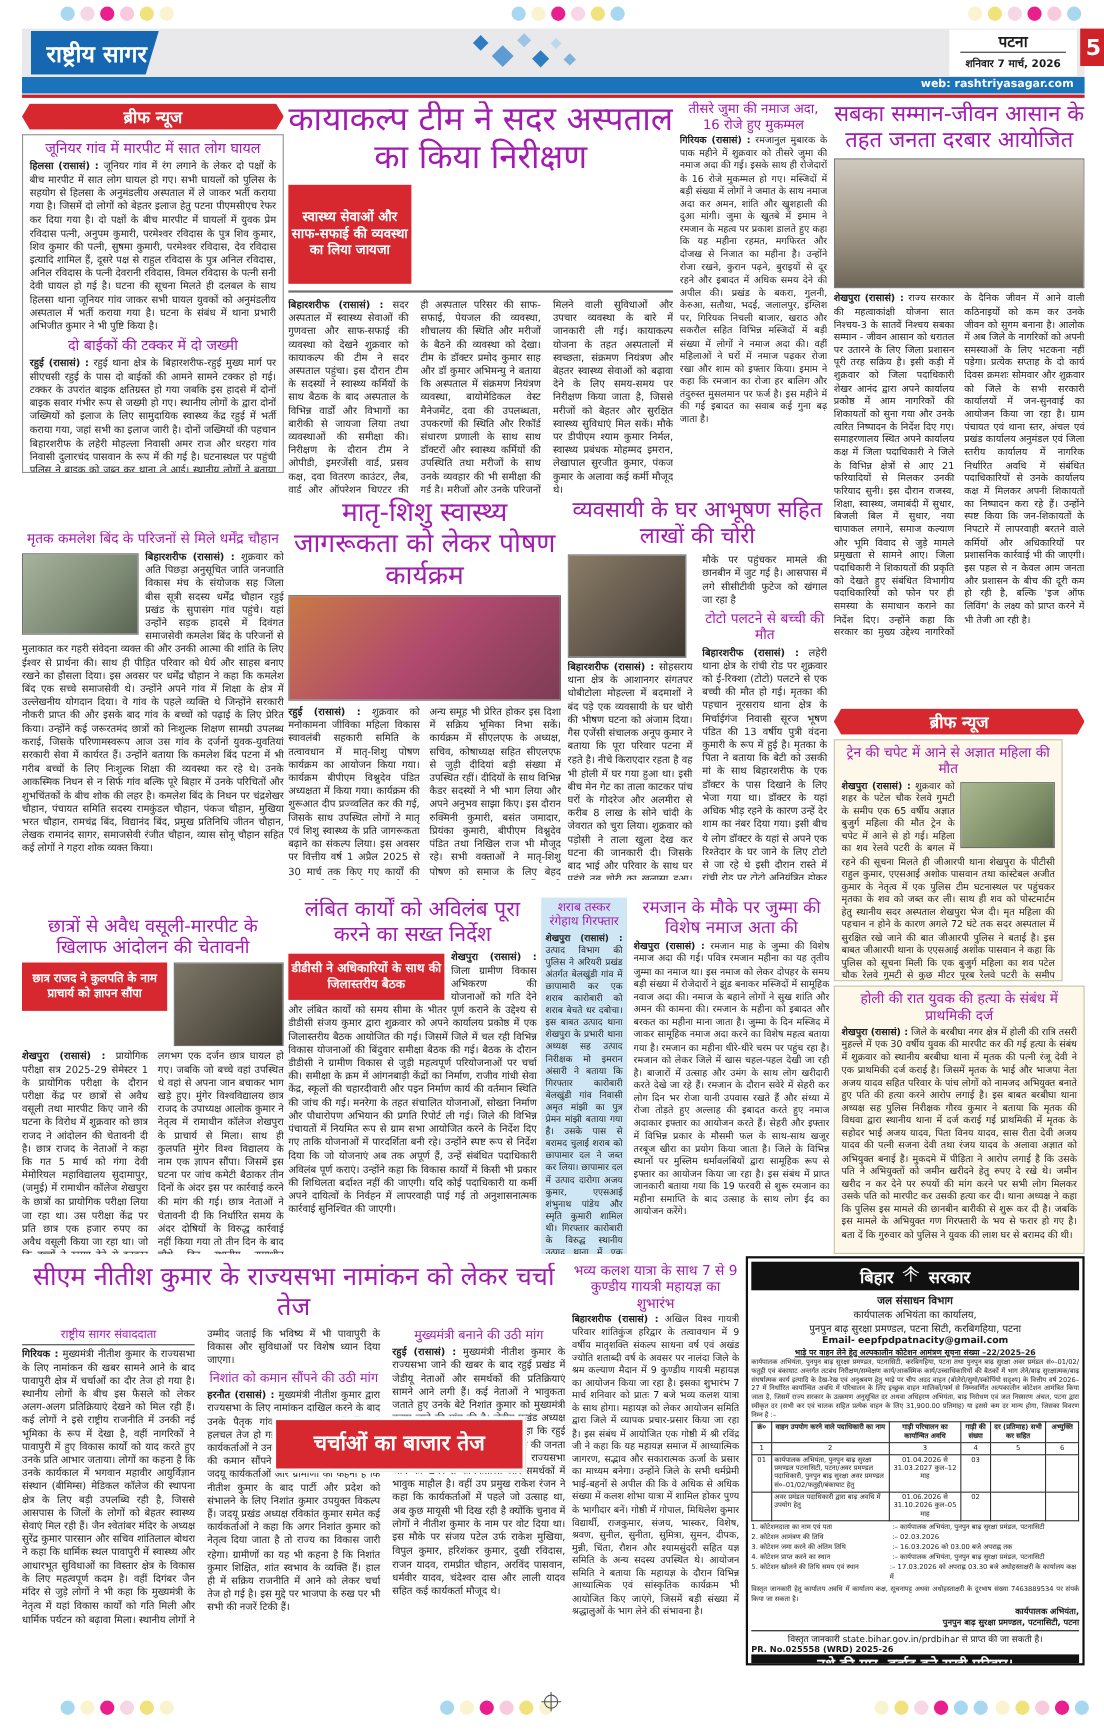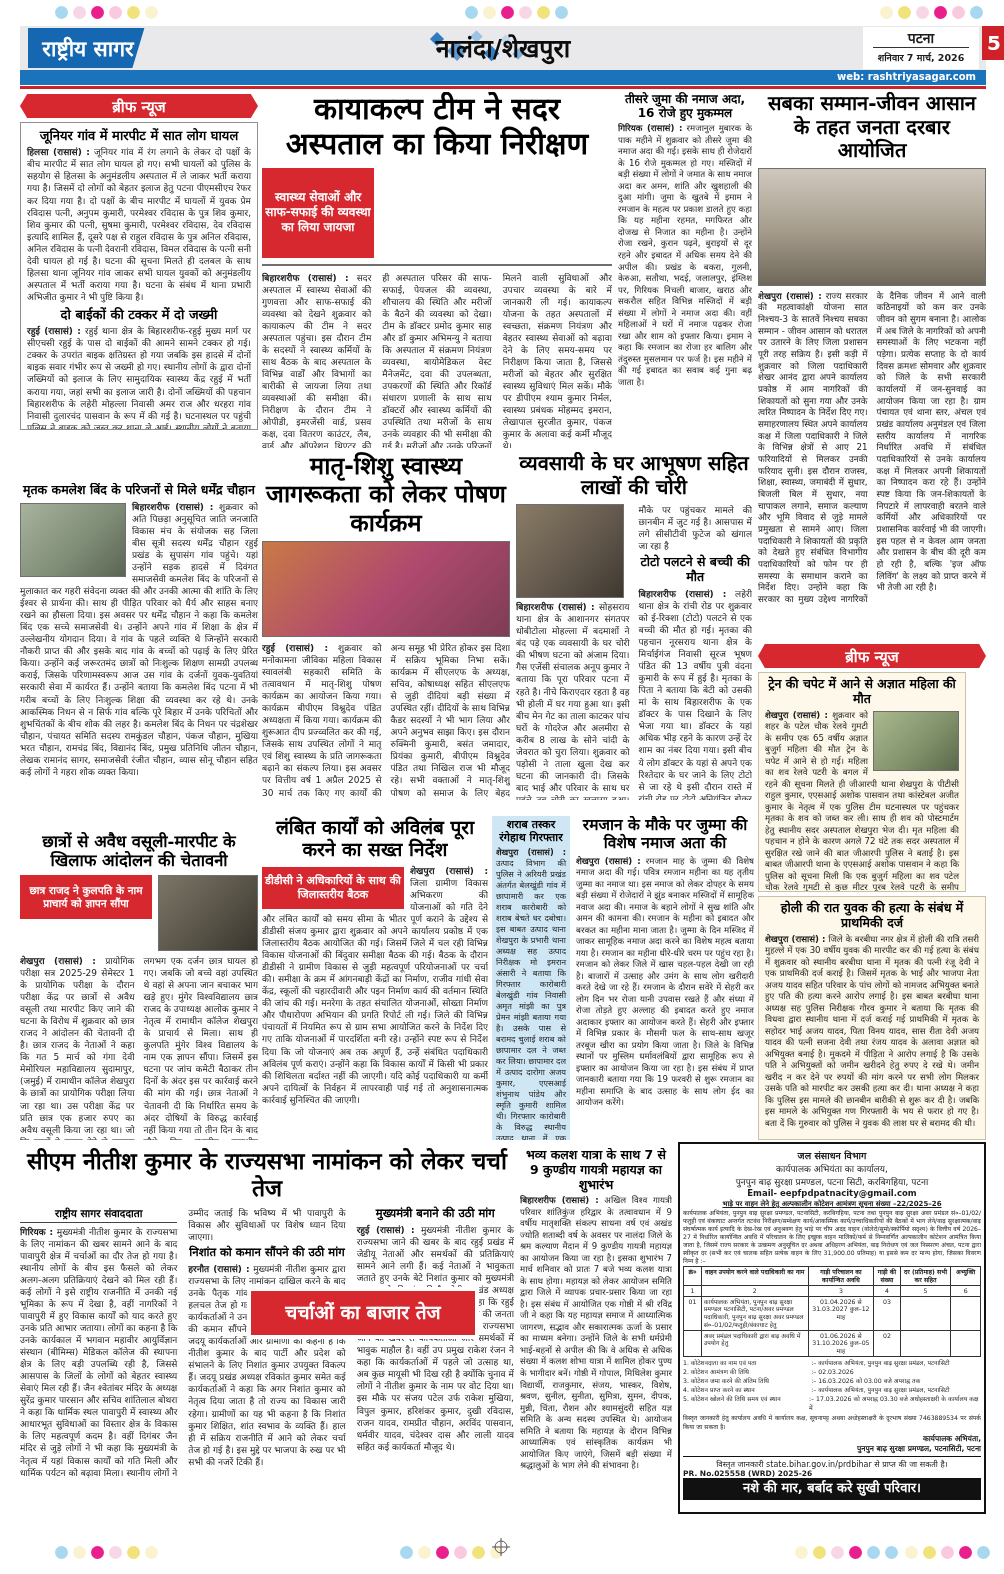--- a/index.html
+++ b/index.html
@@ -1,21 +1,21 @@
 <!DOCTYPE html>
 <html><head>
 <meta charset="utf-8">
 <style>
   html,body{margin:0;padding:0;background:#ffffff;}
   .page{position:relative;width:1004px;height:1574px;background:#fff;overflow:hidden;
         font-family:"DejaVu Sans","Liberation Sans",sans-serif;color:#1c1c1c;}
   .abs{position:absolute;}
   .clip{overflow:hidden;}
   
-  .hl{font-weight:bold;color:#000000;text-align:center;line-height:1.18;}
+  .hl{font-weight:normal;color:#a21caf;text-align:center;line-height:1.18;}
   .body{font-size:9px;line-height:1.34;text-align:justify;color:#1d1d1d;}
   .body p{margin:0 0 3px 0;}
   .dl{font-weight:bold;}
   .c2{column-count:2;column-gap:9px;}
   .c3{column-count:3;column-gap:11px;}
   .box{border:1px solid #8f8f8f;}
   
   .mast{background:#e9e9ec;}
   .logo{background:#1467b0;color:#fff;display:flex;align-items:center;justify-content:center;
         font-weight:bold;font-size:21px;clip-path:polygon(0 0,97% 0,87% 100%,0 100%);}
@@ -88,21 +88,20 @@
   <div class="abs mast" style="left:20px;top:26px;width:966px;height:44px;">
     <div class="abs logo" style="left:8px;top:2px;width:120px;height:40px;">
       <span>राष्ट्रीय सागर</span>
     </div>
     <span class="diamond" style="left:412px;top:8px;width:10px;height:10px;background:#2f7cc0;"></span>
     <span class="diamond" style="left:430px;top:18px;width:14px;height:14px;background:#5e9bd2;"></span>
     <span class="diamond" style="left:452px;top:6px;width:9px;height:9px;background:#9dc3e6;"></span>
     <span class="diamond" style="left:466px;top:22px;width:11px;height:11px;background:#2f7cc0;"></span>
     <span class="diamond" style="left:482px;top:10px;width:7px;height:7px;background:#bcd6ec;"></span>
     <span class="diamond" style="left:494px;top:24px;width:8px;height:8px;background:#7fb0da;"></span>
-    <div class="abs" style="left:0;top:4px;width:966px;text-align:center;font-weight:bold;font-size:25px;color:#0c0c0c;">नालंदा/शेखपुरा</div>
     <div class="abs" style="left:843px;top:1px;width:116px;height:42px;background:#fff;text-align:center;">
       <div style="font-weight:bold;font-size:14px;border-bottom:1px solid #333;margin:1px 10px 0 10px;">पटना</div>
       <div style="font-size:9.5px;font-weight:bold;margin-top:3px;">शनिवार 7 मार्च, 2026</div>
     </div>
     <div class="abs pagenum" style="left:962px;top:0px;width:24px;height:34px;">5</div>
   </div>
   <div class="abs webstrip" style="left:20px;top:70px;width:956px;height:13px;">web: rashtriyasagar.com</div>
   <div class="abs redrule" style="left:20px;top:86px;width:966px;height:3px;"></div>
 
   <div class="abs ribbon" style="left:20px;top:94px;width:238px;height:24px;">ब्रीफ न्यूज</div>
@@ -234,20 +233,27 @@
   <div class="abs redbox" style="left:248px;top:1288px;width:224px;height:44px;font-size:19px;border:3px solid #fff;outline:1px solid #fff;">चर्चाओं का बाजार तेज</div>
 
   <div class="abs clip" style="left:520px;top:1148px;width:152px;height:392px;">
     <div class="hl" style="font-size:12.5px;">भव्य कलश यात्रा के साथ 7 से 9 कुण्डीय गायत्री महायज्ञ का शुभारंभ</div>
     <div class="body" style="font-size:8.6px;margin-top:3px;">
       <p><span class="dl">बिहारशरीफ (रासासं) :</span> <span>अखिल विश्व गायत्री परिवार शांतिकुंज हरिद्वार के तत्वावधान में 9 वर्षीय मातृशक्ति संकल्प साधना वर्ष एवं अखंड ज्योति शताब्दी वर्ष के अवसर पर नालंदा जिले के श्रम कल्याण मैदान में 9 कुण्डीय गायत्री महायज्ञ का आयोजन किया जा रहा है। इसका शुभारंभ 7 मार्च शनिवार को प्रातः 7 बजे भव्य कलश यात्रा के साथ होगा। महायज्ञ को लेकर आयोजन समिति द्वारा जिले में व्यापक प्रचार-प्रसार किया जा रहा है। इस संबंध में आयोजित एक गोष्ठी में श्री रविंद्र जी ने कहा कि यह महायज्ञ समाज में आध्यात्मिक जागरण, सद्भाव और सकारात्मक ऊर्जा के प्रसार का माध्यम बनेगा। उन्होंने जिले के सभी धर्मप्रेमी भाई-बहनों से अपील की कि वे अधिक से अधिक संख्या में कलश शोभा यात्रा में शामिल होकर पुण्य के भागीदार बनें। गोष्ठी में गोपाल, मिथिलेश कुमार विद्यार्थी, राजकुमार, संजय, भास्कर, विशेष, श्रवण, सुनील, सुनीता, सुमित्रा, सुमन, दीपक, मुन्नी, चिंता, रौशन और श्यामसुंदरी सहित यज्ञ समिति के अन्य सदस्य उपस्थित थे। आयोजन समिति ने बताया कि महायज्ञ के दौरान विभिन्न आध्यात्मिक एवं सांस्कृतिक कार्यक्रम भी आयोजित किए जाएंगे, जिसमें बड़ी संख्या में श्रद्धालुओं के भाग लेने की संभावना है।</span></p>
     </div>
   </div>
 
   <div class="abs ad clip" style="left:678px;top:1142px;width:308px;height:372px;padding:3px;box-sizing:border-box;">
+    <div class="ad-head" style="height:26px;">
+      <span>बिहार</span>
+      <span><svg width="18" height="18" viewBox="0 0 20 20">
+            <path d="M10 2 L10 18 M10 3 C7 7 5 8 2 9 M10 3 C13 7 15 8 18 9 M10 7 C8 10 6 11 4 12 M10 7 C12 10 14 11 16 12" stroke="#fff" stroke-width="1.2" fill="none"></path>
+          </svg></span>
+      <span>सरकार</span>
+    </div>
     <div class="ad-center" style="font-size:9.5px;font-weight:bold;margin-top:2px;">जल संसाधन विभाग</div>
     <div class="ad-center" style="font-size:9px;">कार्यपालक अभियंता का कार्यालय,</div>
     <div class="ad-center" style="font-size:9px;font-weight:normal;">पुनपुन बाढ़ सुरक्षा प्रमण्डल, पटना सिटी, करबिगहिया, पटना</div>
     <div class="ad-center" style="font-size:8.5px;font-weight:bold;">Email- eepfpdpatnacity@gmail.com</div>
     <div class="ad-center" style="font-size:7px;font-weight:bold;text-decoration:underline;margin:1px 0;">भाड़े पर वाहन लेने हेतु अल्पकालीन कोटेशन आमंत्रण सूचना संख्या –22/2025–26</div>
     <div style="font-size:6.1px;line-height:1.3;text-align:justify;">कार्यपालक अभियंता, पुनपुन बाढ़ सुरक्षा प्रमण्डल, पटनासिटी, करबिगहिया, पटना तथा पुनपुन बाढ़ सुरक्षा अवर प्रमंडल सं०–01/02/फतुही एवं बंकाघाट अन्तर्गत तटबंध निरीक्षण/सम्वेक्षण कार्य/आकस्मिक कार्य/उच्चाधिकारियों की बैठकों में भाग लेने/बाढ़ सुरक्षात्मक/बाढ़ संघर्षात्मक कार्य इत्यादि के देख-रेख एवं अनुश्रवण हेतु भाड़े पर चीप अदद वाहन (बोलेरो/सुमो/स्कोर्पियो सदृश्य) के वित्तीय वर्ष 2026–27 में निर्धारित कार्यान्वित अवधि में परिचालन के लिए इच्छुक वाहन मालिकों/फर्म से निम्नवर्णित अल्पकालीन कोटेशन आमंत्रित किया जाता है, जिसमें राज्य सरकार के उत्क्रमण अनुसूचित दर अथवा अधिहरण अभियंता, बाढ़ निरोधण एवं जल निस्सरण अंचल, पटना द्वारा स्वीकृत दर (सभी कर एवं चालक सहित प्रत्येक वाहन के लिए 31,900.00 प्रतिमाह) या इससे कम दर मान्य होगा, जिसका विवरण निम्न है :–</div>
     <table class="ad-table" style="margin-top:2px;">
       <tbody>
           <tr>
         <th style="width:6%;">क्रं०</th>

